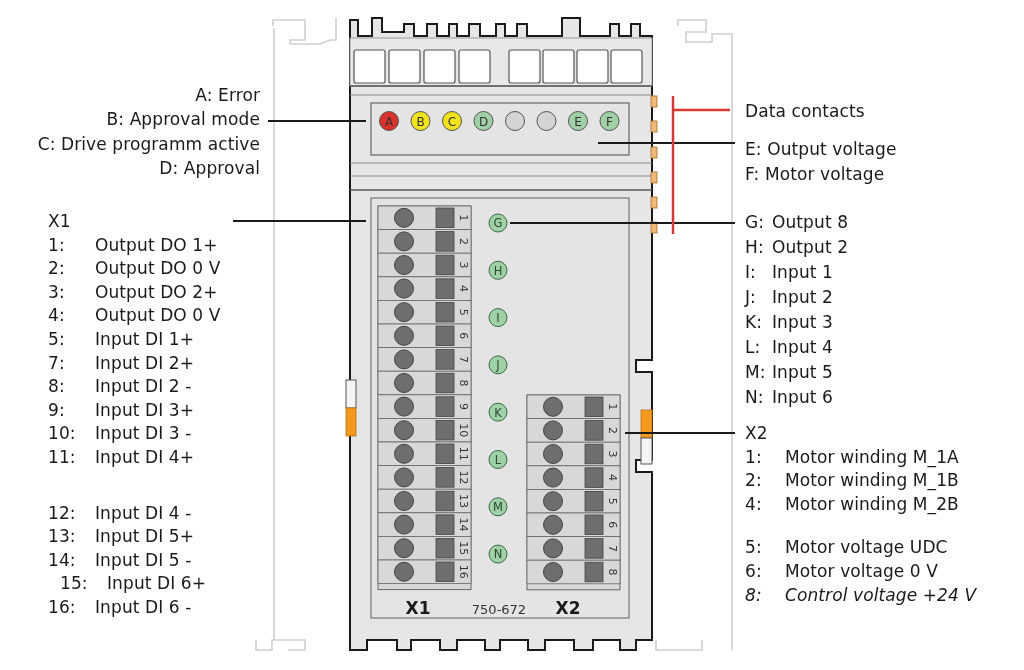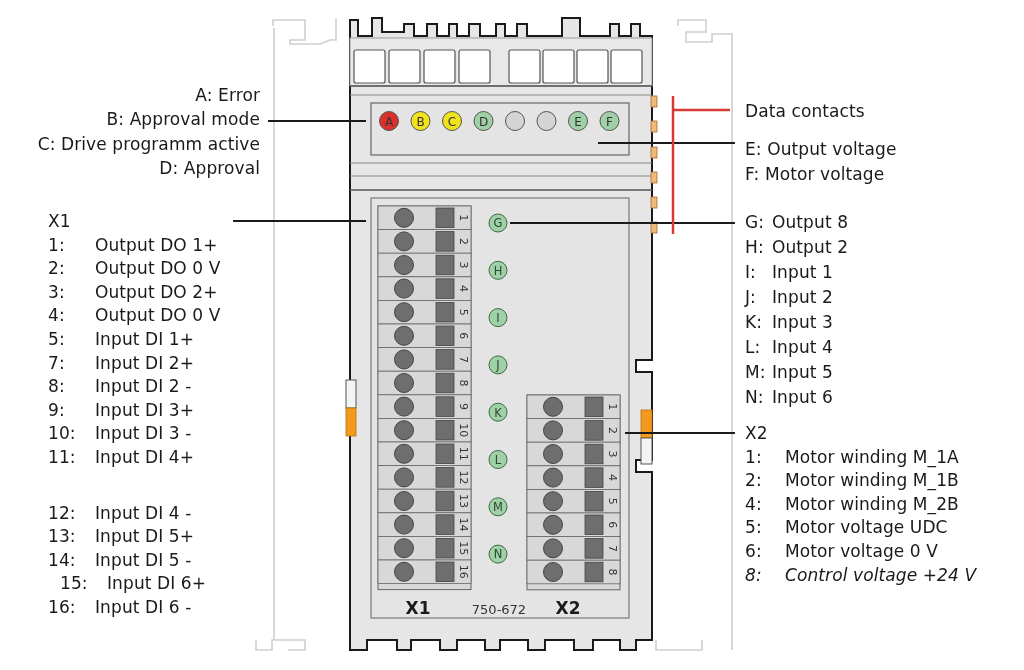--- a/index.html
+++ b/index.html
@@ -303,16 +303,16 @@
     <div class="lbl" style="position: relative;"><span style="display: inline-block; width: 47px;">14:</span><span>Input DI 5 -</span></div>
     <div class="lbl" style="position: relative; margin-left: 12px;"><span style="display: inline-block; width: 47px;">15:</span><span>Input DI 6+</span></div>
     <div class="lbl" style="position: relative;"><span style="display: inline-block; width: 47px;">16:</span><span>Input DI 6 -</span></div>
   </div>
 
 <div id="x2-legend" style="position:absolute; left:745px; top:422px;">
     <div class="lbl" style="position: relative;"><span>X2</span></div>
     <div class="lbl" style="position: relative;"><span style="display: inline-block; width: 40px;">1:</span><span>Motor winding M_1A</span></div>
     <div class="lbl" style="position: relative;"><span style="display: inline-block; width: 40px;">2:</span><span>Motor winding M_1B</span></div>
     <div class="lbl" style="position: relative;"><span style="display: inline-block; width: 40px;">4:</span><span>Motor winding M_2B</span></div>
-    <div class="lbl" style="position: relative;"><span style="display: inline-block; width: 40px;">5:</span><span>Motor voltage UDC</span></div>
+    <div class="lbl" style="position: relative; margin-top: 20px;"><span style="display: inline-block; width: 40px;">5:</span><span>Motor voltage UDC</span></div>
     <div class="lbl" style="position: relative;"><span style="display: inline-block; width: 40px;">6:</span><span>Motor voltage 0 V</span></div>
     <div class="lbl" style="position: relative; font-style: italic;"><span style="display: inline-block; width: 40px;">8:</span><span>Control voltage +24 V</span></div>
   </div>
 
 </body></html>

